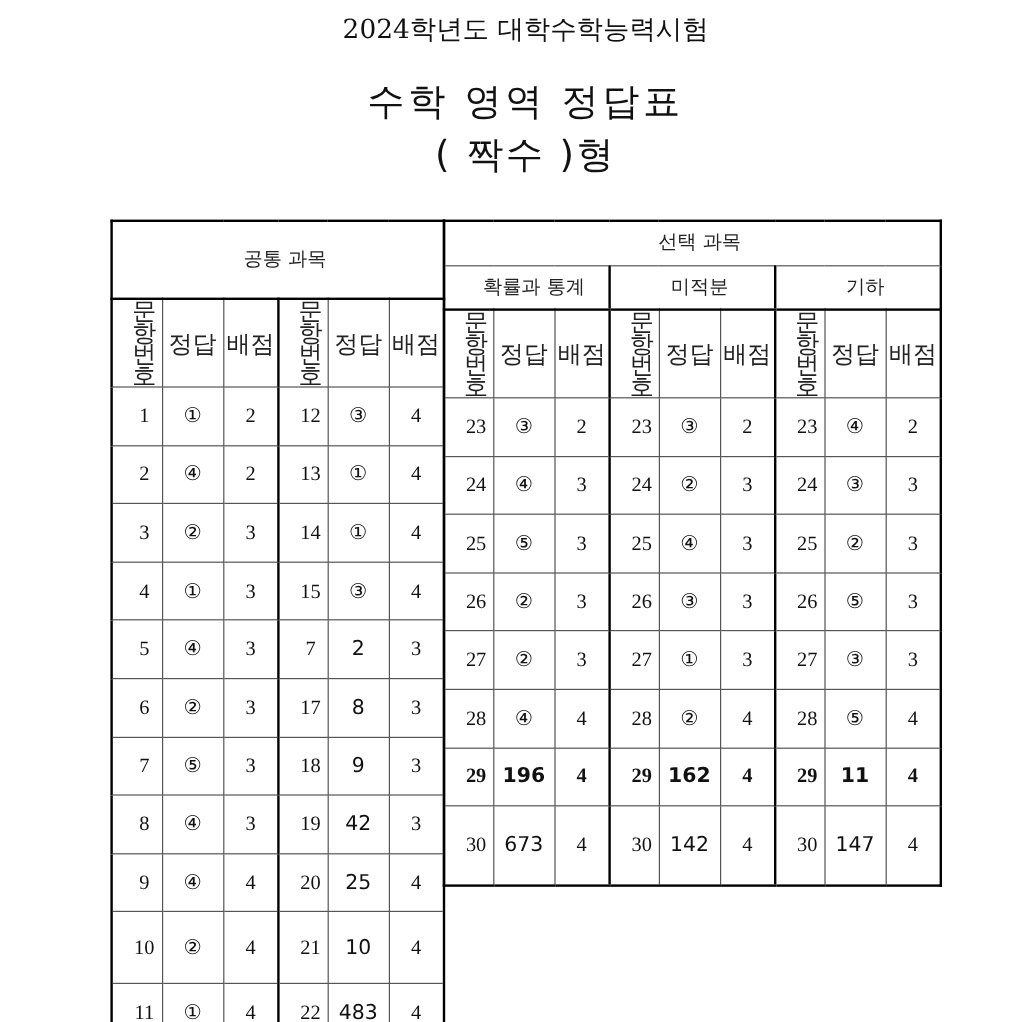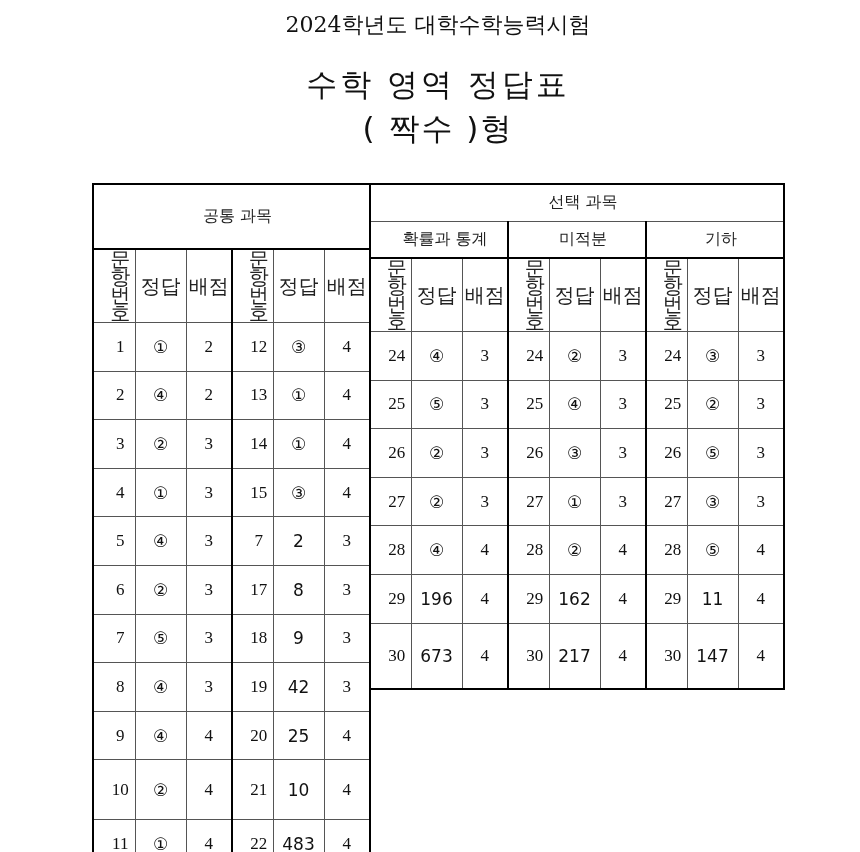--- a/index.html
+++ b/index.html
@@ -173,20 +173,31 @@
     <td class="colh thick-l"><span>문항</span><br><span>번호</span></td>
     <td class="colh">정답</td>
     <td class="colh">배점</td>
     <td class="colh thick-l"><span>문항</span><br><span>번호</span></td>
     <td class="colh">정답</td>
     <td class="colh thick-r">배점</td>
   </tr>
   </tbody>
     <tbody id="elective-body">
       <tr style="height: 48.6px;">
+        <td class="thick-l">23</td>
+        <td class="circ">③</td>
+        <td>2</td>
+        <td class="thick-l">23</td>
+        <td class="circ">③</td>
+        <td>2</td>
+        <td class="thick-l">23</td>
+        <td class="circ">④</td>
+        <td class="thick-r">2</td>
+      </tr>
+      <tr style="height: 48.6px;">
         <td class="thick-l">24</td>
         <td class="circ">④</td>
         <td>3</td>
         <td class="thick-l">24</td>
         <td class="circ">②</td>
         <td>3</td>
         <td class="thick-l">24</td>
         <td class="circ">③</td>
         <td class="thick-r">3</td>
       </tr>
@@ -227,36 +238,36 @@
         <td class="thick-l">28</td>
         <td class="circ">④</td>
         <td>4</td>
         <td class="thick-l">28</td>
         <td class="circ">②</td>
         <td>4</td>
         <td class="thick-l">28</td>
         <td class="circ">⑤</td>
         <td class="thick-r">4</td>
       </tr>
-      <tr style="height: 48.6px;">
+      <tr style="height: 48.6px; font-weight: bold;">
         <td class="thick-l">29</td>
         <td class="circ">196</td>
         <td>4</td>
         <td class="thick-l">29</td>
         <td class="circ">162</td>
         <td>4</td>
         <td class="thick-l">29</td>
         <td class="circ">11</td>
         <td class="thick-r">4</td>
       </tr>
       <tr style="height: 66px;">
         <td class="thick-l thick-b">30</td>
         <td class="circ thick-b">673</td>
         <td class=" thick-b">4</td>
         <td class="thick-l thick-b">30</td>
-        <td class="circ thick-b">217</td>
+        <td class="circ thick-b">142</td>
         <td class=" thick-b">4</td>
         <td class="thick-l thick-b">30</td>
         <td class="circ thick-b">147</td>
         <td class="thick-r thick-b">4</td>
       </tr>
     </tbody>
 </table>
 
 </body></html>

